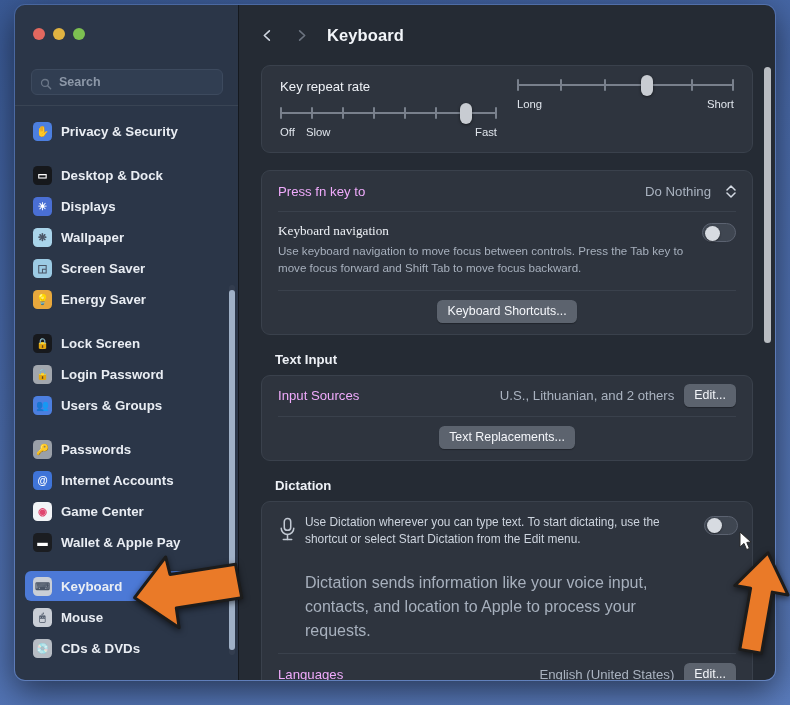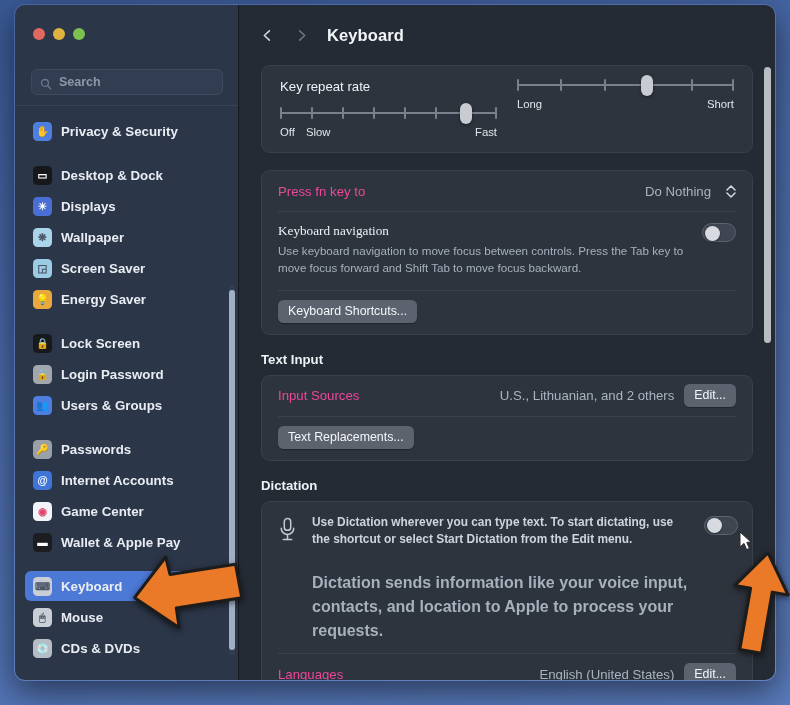--- a/index.html
+++ b/index.html
@@ -76,42 +76,42 @@
   }
   .chev svg{display:block;}
   #title { font-size:16.5px; font-weight:bold; color:#f2f5f9; margin-left:6px; letter-spacing:.1px; }
 
   #content { position:absolute; left:0; right:0; top:60px; bottom:0; padding:0 22px 0 22px; }
 
   .card {
     background:#2e343e; border:1px solid #3a414c; border-radius:9px;
     margin-bottom:17px;
   }
-  .grouphdr { font-size:13.2px; font-weight:bold; color:#eef1f6; margin:0 0 8px 0; }
+  .grouphdr { font-size:13.2px; font-weight:bold; color:#eef1f6; margin:0 0 8px 14px; }
 
   
   .sliderrow { display:flex; padding:13px 18px 14px 18px; gap:20px; }
   .slidercol { flex:1; }
   .slidercol .lbl { font-size:13.2px; color:#eef1f6; margin-bottom:13px; }
   .track { position:relative; height:12px; }
   .track .line { position:absolute; left:0; right:0; top:5px; height:2px; background:#79808c; border-radius:1px; }
   .track .tick { position:absolute; top:0; width:2px; height:12px; background:#79808c; border-radius:1px; }
   .thumb {
     position:absolute; top:-4px; width:12px; height:21px; margin-left:-6px;
     background:#c8ccd2; border-radius:6px; box-shadow:0 1px 3px rgba(0,0,0,.5);
   }
   .ends { display:flex; justify-content:space-between; margin-top:7px; font-size:11.3px; color:#dfe4eb; }
   .ends .left2 { display:flex; gap:11px;justify-content:space-between; }
 
   
   .row {
     display:flex; align-items:center; min-height:40px;
     padding:0 16px; gap:10px;
   }
-  .row .rlabel { font-size:13.2px; color:#ec4899; }
+  .row .rlabel { font-size:13.2px; color:#f0abfc; }
   .row .spacer { flex:1; }
   .row .rval { font-size:13.2px; color:#aab3c0; }
   .divider { height:1px; background:#3a414c; margin:0 16px; }
 
   .stepper { display:inline-flex; flex-direction:column; gap:1px; margin-left:5px; }
   .stepper svg{display:block;}
 
   .btn {
     background:#5c636e; color:#f4f6fa; font-size:12.4px;
     border:none; border-radius:5.5px; padding:4px 10px 5px 10px;
@@ -125,24 +125,24 @@
   }
   .toggle .knob {
     position:absolute; left:2px; top:1.5px; width:15px; height:15px;
     border-radius:50%; background:#d7dbe1; box-shadow:0 1px 2px rgba(0,0,0,.45);
   }
 
   .navblock { padding:11px 16px 13px 16px; }
   .navblock .top { display:flex; align-items:flex-start; }
   .navblock .ttl { font-size:13.2px; color:#eef1f6; margin-bottom:4px;font-family:Liberation Serif, serif; }
   .navblock .desc { font-size:11.6px; color:#a7b0bd; line-height:1.45; max-width:420px; }
-  .btnrow { display:flex; justify-content:flex-start; padding:9px 16px 11px 16px; }
-
-  
-  .dictblock { display:flex; padding:12px 14px 10px 16px; gap:12px;font-weight:bold; }
+  .btnrow { display:flex; justify-content:center; padding:9px 16px 11px 16px; }
+
+  
+  .dictblock { display:flex; padding:12px 14px 10px 16px; gap:5px; }
   .micwrap { flex:0 0 22px; padding-top:3px; }
   .dicttext { flex:1; }
   .dicttext .p1 { font-size:11.9px; color:#cdd4de; line-height:1.5; }
   .dicttext .p2 { font-size:16px; color:#a7b0bd; line-height:1.5; margin-top:22px; }
 
   
   #mainsb {
     position:absolute; right:4px; top:62px; width:7px; height:276px;
     border-radius:3.5px; background:#b9bdc2;
   }

